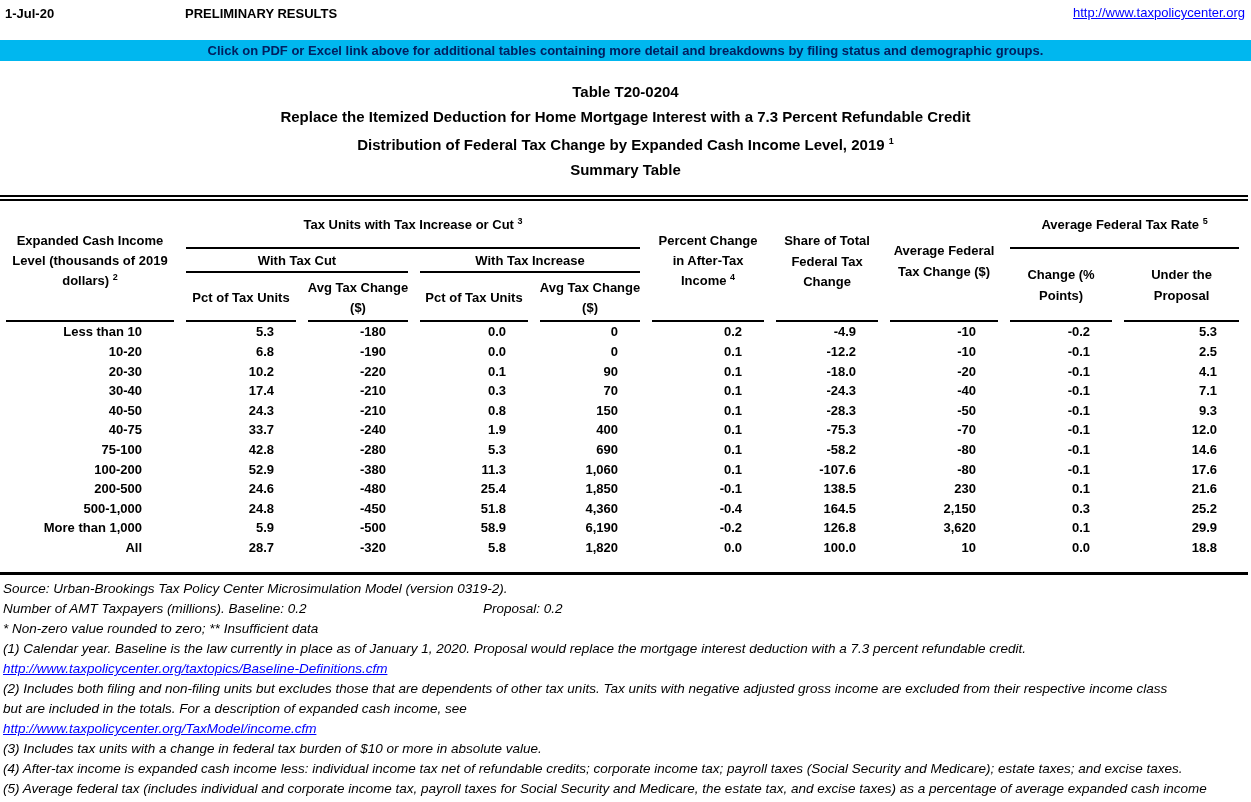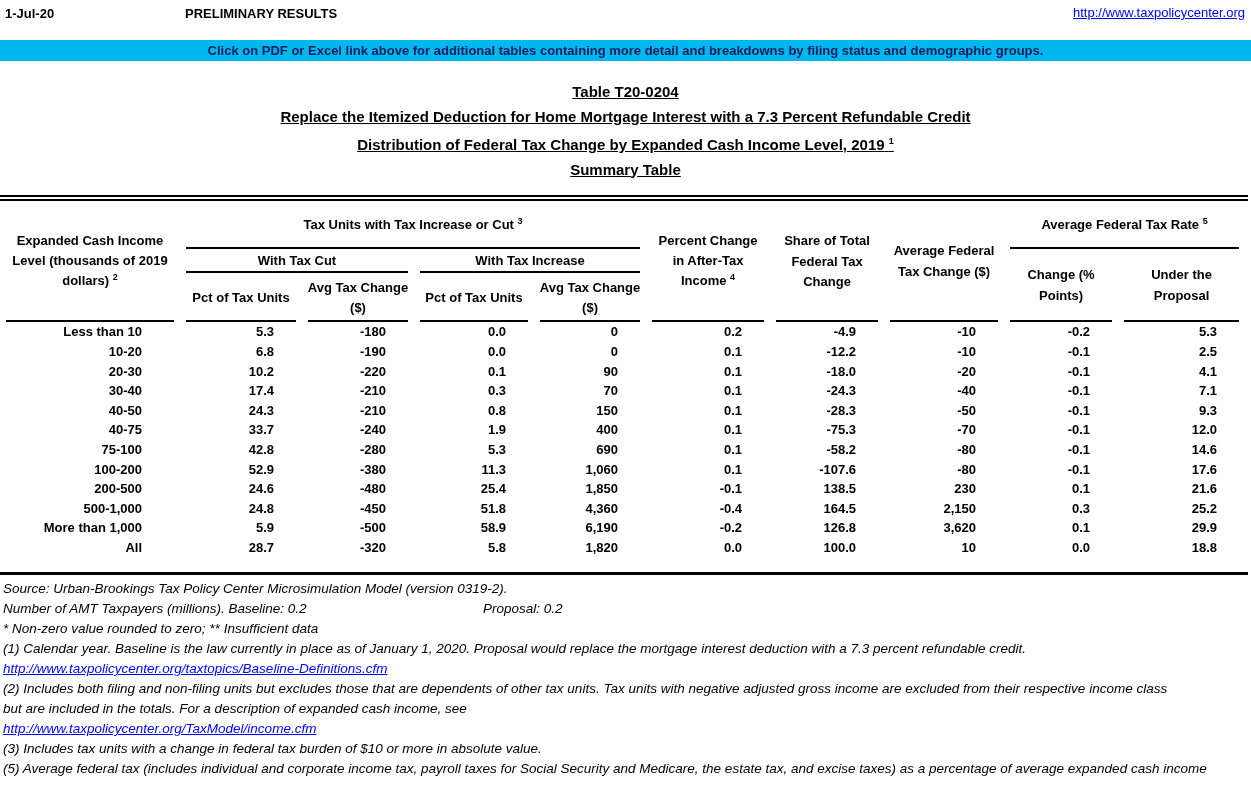--- a/index.html
+++ b/index.html
@@ -14,21 +14,21 @@
   .topbar .tpc-link{position:absolute;right:6px;top:5px;font-weight:normal;}
   a.link{color:#0000FF;text-decoration:underline;cursor:pointer;}
   
   .banner{
     height:21px;background:#00B7EF;color:#002060;
     display:flex;align-items:center;justify-content:center;
     font-size:13px;font-weight:bold;
   }
   
   .titleblock{margin-top:19px;text-align:center;font-size:15px;font-weight:bold;}
-  .titleblock div{line-height:24.5px;text-decoration:underline;}
+  .titleblock div{line-height:24.5px;}
   sup{font-size:9px;}
   
   .tablewrap{
     margin-top:13px;width:1248px;
     border-top:6px double #000;border-bottom:3px solid #000;
     padding:0 0 15px 0;
   }
   table{width:1245px;border-collapse:collapse;table-layout:fixed;}
   th,td{font-weight:bold;font-size:13px;color:#000;}
   thead th{position:relative;vertical-align:middle;text-align:center;padding:2px 5px;line-height:1.55;}
@@ -257,14 +257,15 @@
     <span>Number of AMT Taxpayers (millions).  Baseline: 0.2</span>
     <span class="amt-proposal">Proposal: 0.2</span>
   </div>
   <div class="fline">* Non-zero value rounded to zero; ** Insufficient data</div>
   <div class="fline">(1) Calendar year. Baseline is the law currently in place as of January 1, 2020. Proposal would replace the mortgage interest deduction with a 7.3 percent refundable credit.</div>
   <div class="fline"><a class="link">http://www.taxpolicycenter.org/taxtopics/Baseline-Definitions.cfm</a></div>
   <div class="fline">(2) Includes both filing and non-filing units but excludes those that are dependents of other tax units. Tax units with negative adjusted gross income are excluded from their respective income class</div>
   <div class="fline">but are included in the totals. For a description of expanded cash income, see</div>
   <div class="fline"><a class="link">http://www.taxpolicycenter.org/TaxModel/income.cfm</a></div>
   <div class="fline">(3) Includes tax units with a change in federal tax burden of $10 or more in absolute value.</div>
+  <div class="fline">(4) After-tax income is expanded cash income less: individual income tax net of refundable credits; corporate income tax; payroll taxes (Social Security and Medicare); estate taxes; and excise taxes.</div>
   <div class="fline">(5) Average federal tax (includes individual and corporate income tax, payroll taxes for Social Security and Medicare, the estate tax, and excise taxes) as a percentage of average expanded cash income</div>
 </div>
 
 </body></html>

